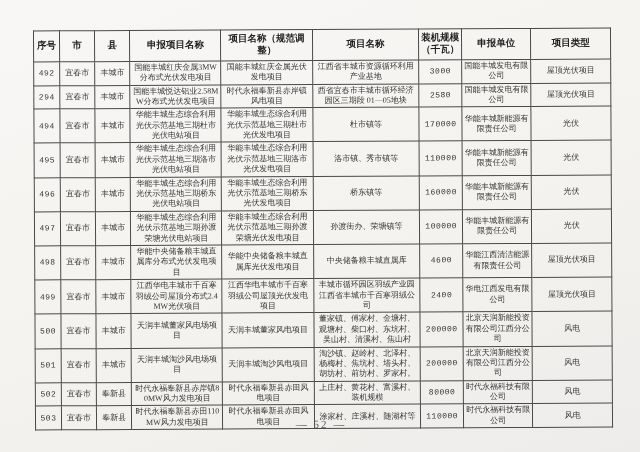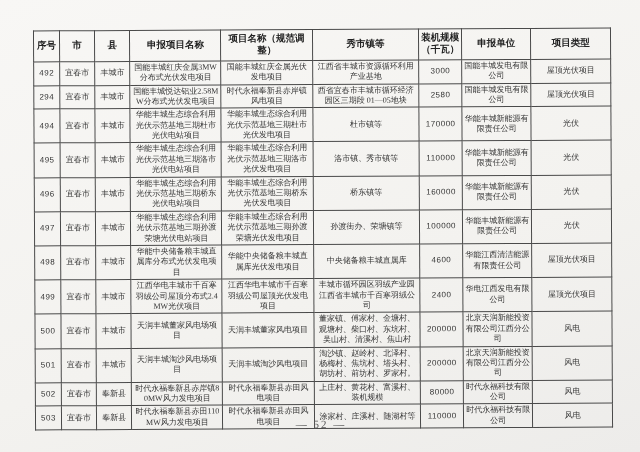--- a/index.html
+++ b/index.html
@@ -39,21 +39,21 @@
     font-weight: bold;
     line-height: 1.25;
     padding: 3px 1px;
     color: #222;
   }
   table.projects td {
     font-size: 8px;
     line-height: 1.3;
   }
   table.projects td.num {
-    font-family: Liberation Sans, sans-serif;
+    font-family: Liberation Mono, monospace;
     letter-spacing: 0.5px;
   }
   .footer {
     position: absolute;
     left: 0;
     top: 418px;
     width: 640px;
     text-align: center;
     font-size: 11px;
     color: #5a5a5a;
@@ -76,21 +76,21 @@
       <col style="width:12.0%">
       <col style="width:13.8%">
     </colgroup>
     <thead>
       <tr>
         <th>序号</th>
         <th>市</th>
         <th>县</th>
         <th>申报项目名称</th>
         <th>项目名称（规范调整）</th>
-        <th>秀市镇等</th>
+        <th>项目名称</th>
         <th>装机规模（千瓦）</th>
         <th>申报单位</th>
         <th>项目类型</th>
       </tr>
     </thead>
     <tbody id="table-body">
         <tr>
           <td class="num">492</td>
           <td>宜春市</td>
           <td>丰城市</td>

